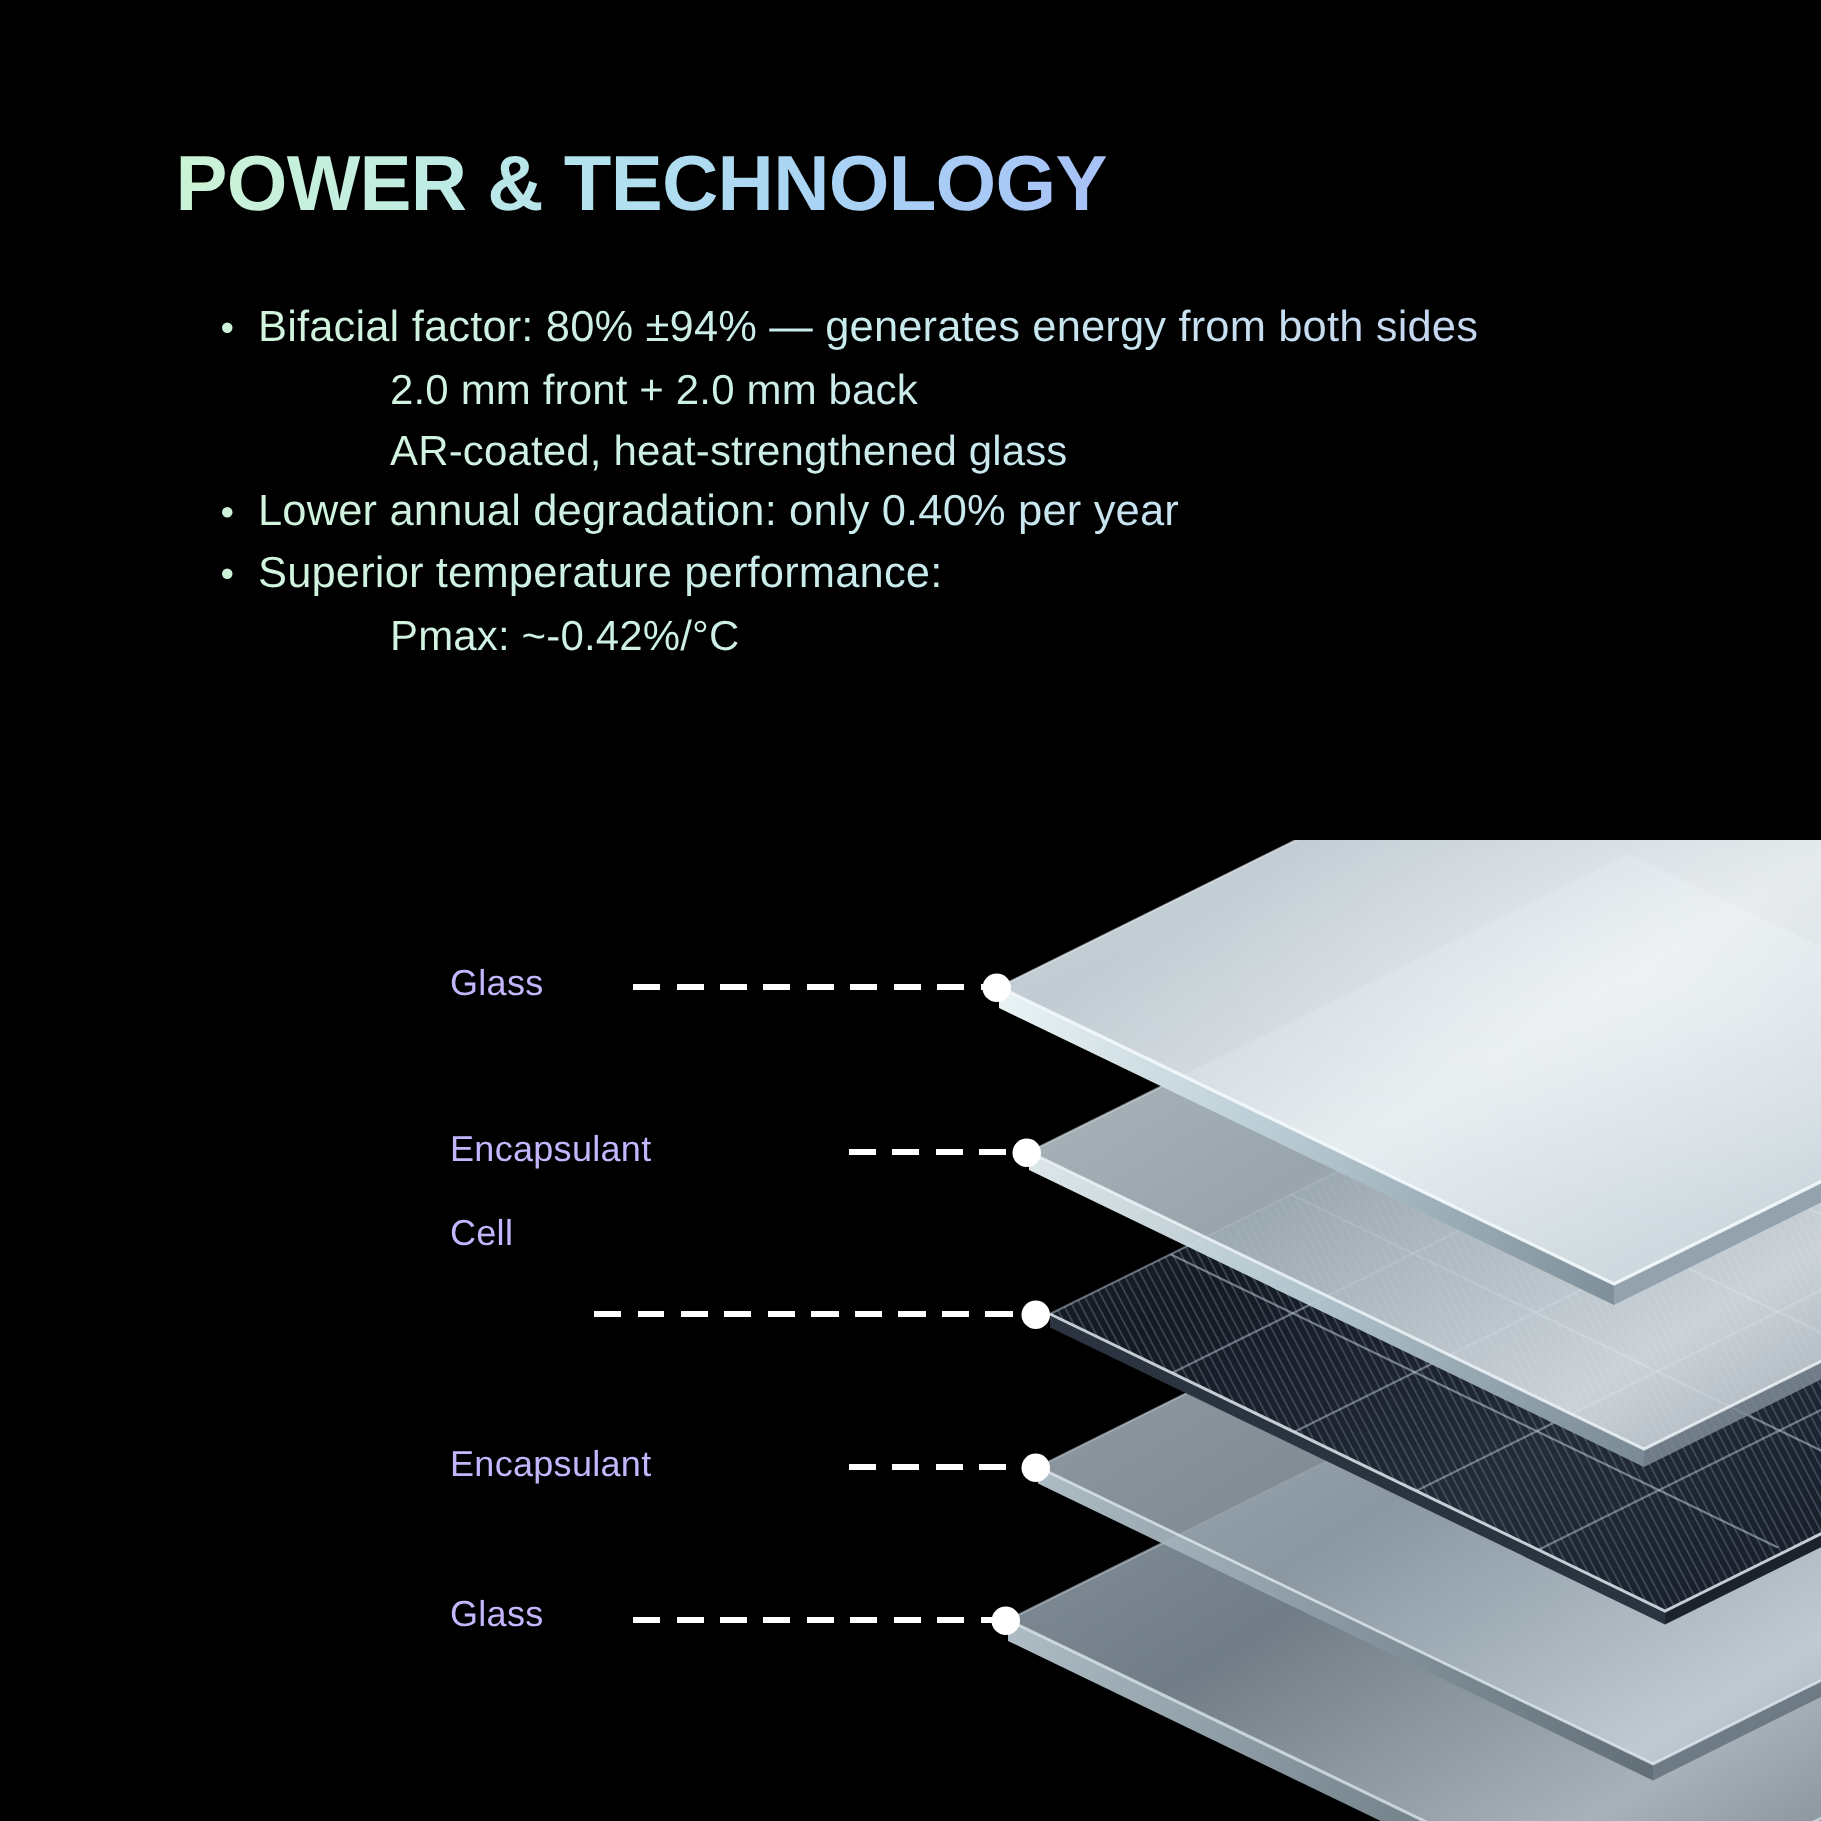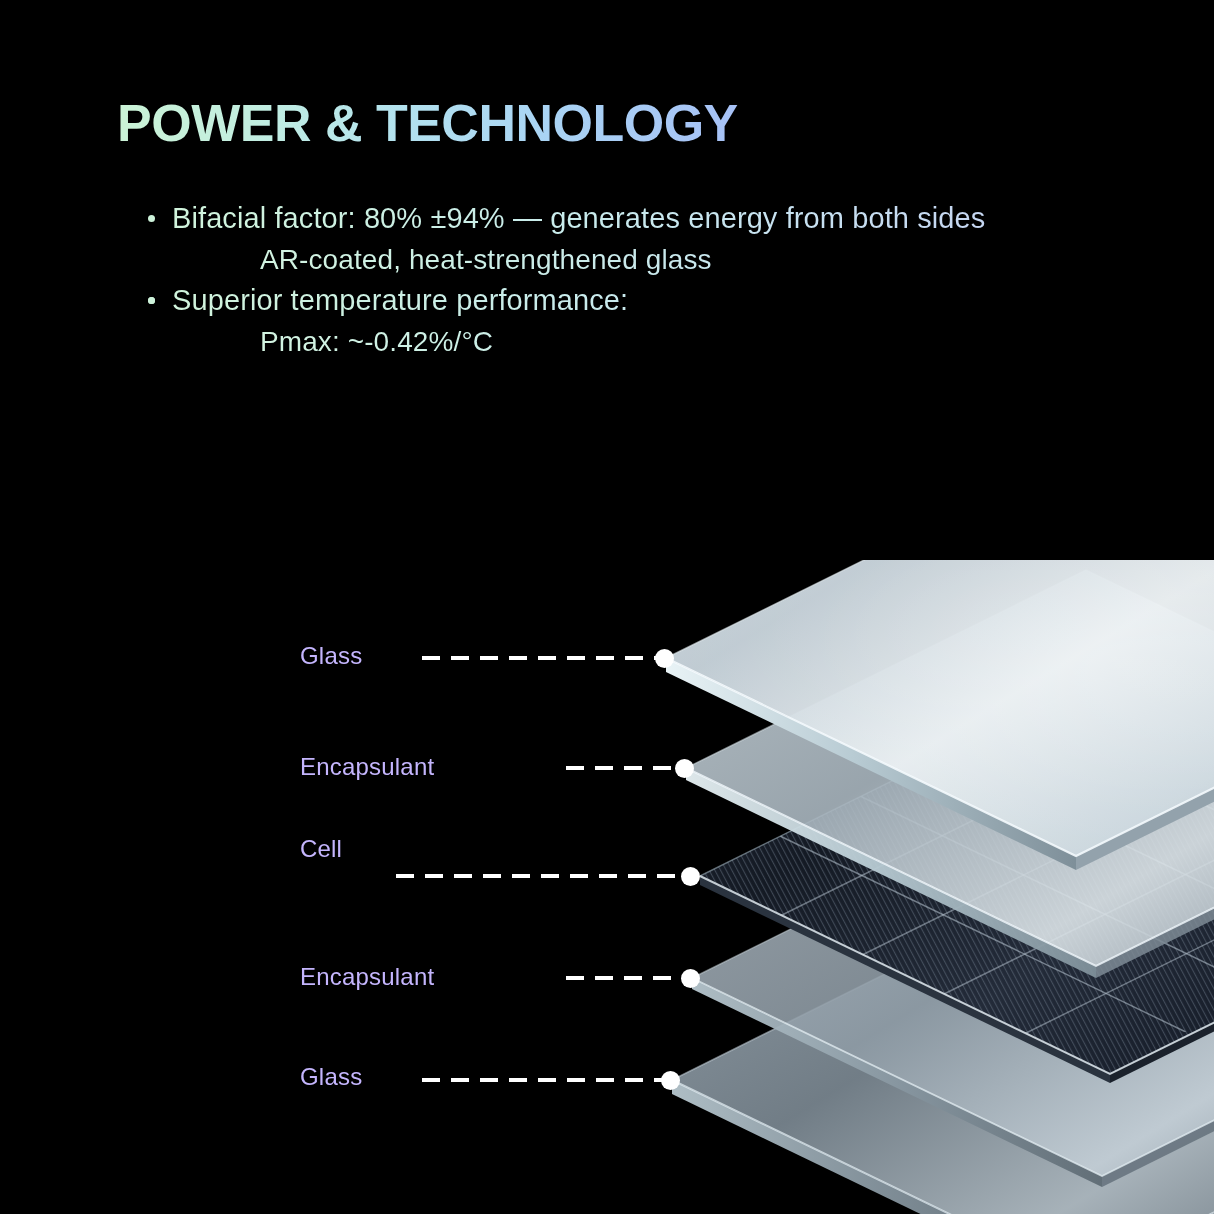--- a/index.html
+++ b/index.html
@@ -161,24 +161,25 @@
 
   <h1 id="page-title">POWER &amp; TECHNOLOGY</h1>
 
   <div id="bullet-list">
 
     <div class="bullet-row">
       <span class="dot"></span><span>Bifacial factor: 80% ±94% — generates energy from both sides</span>
     </div>
 
 
+    <div class="sub-row">2.0 mm front + 2.0 mm back</div>
     <div class="sub-row">AR-coated, heat-strengthened glass</div>
 
     <div class="bullet-row">
-      <span class="dot"></span>
+      <span class="dot"></span><span>Lower annual degradation: only 0.40% per year</span>
     </div>
 
     <div class="bullet-row">
       <span class="dot"></span><span>Superior temperature performance:</span>
     </div>
     <div class="sub-row">Pmax: ~-0.42%/°C</div>
 
   </div>
 </section>
 
@@ -314,21 +315,21 @@
 <div>
 
   <div class="leader-label" style="left:300px; top:639px;">Glass</div>
   <div class="leader-line" style="left:422px; top:656px; width:242px;"></div>
   <div class="leader-dot" style="left:655px; top:649px;"></div>
 
   <div class="leader-label" style="left:300px; top:750px;">Encapsulant</div>
   <div class="leader-line" style="left:566px; top:766px; width:118px;"></div>
   <div class="leader-dot" style="left:675px; top:759px;"></div>
 
-  <div class="leader-label" style="left:300px; top:832px;">Cell</div>
+  <div class="leader-label" style="left:300px; top:806px;">Cell</div>
   <div class="leader-line" style="left:396px; top:874px; width:294px;"></div>
   <div class="leader-dot" style="left:681px; top:867px;"></div>
 
   <div class="leader-label" style="left:300px; top:960px;">Encapsulant</div>
   <div class="leader-line" style="left:566px; top:976px; width:124px;"></div>
   <div class="leader-dot" style="left:681px; top:969px;"></div>
 
   <div class="leader-label" style="left:300px; top:1060px;">Glass</div>
   <div class="leader-line" style="left:422px; top:1078px; width:248px;"></div>
   <div class="leader-dot" style="left:661px; top:1071px;"></div>

